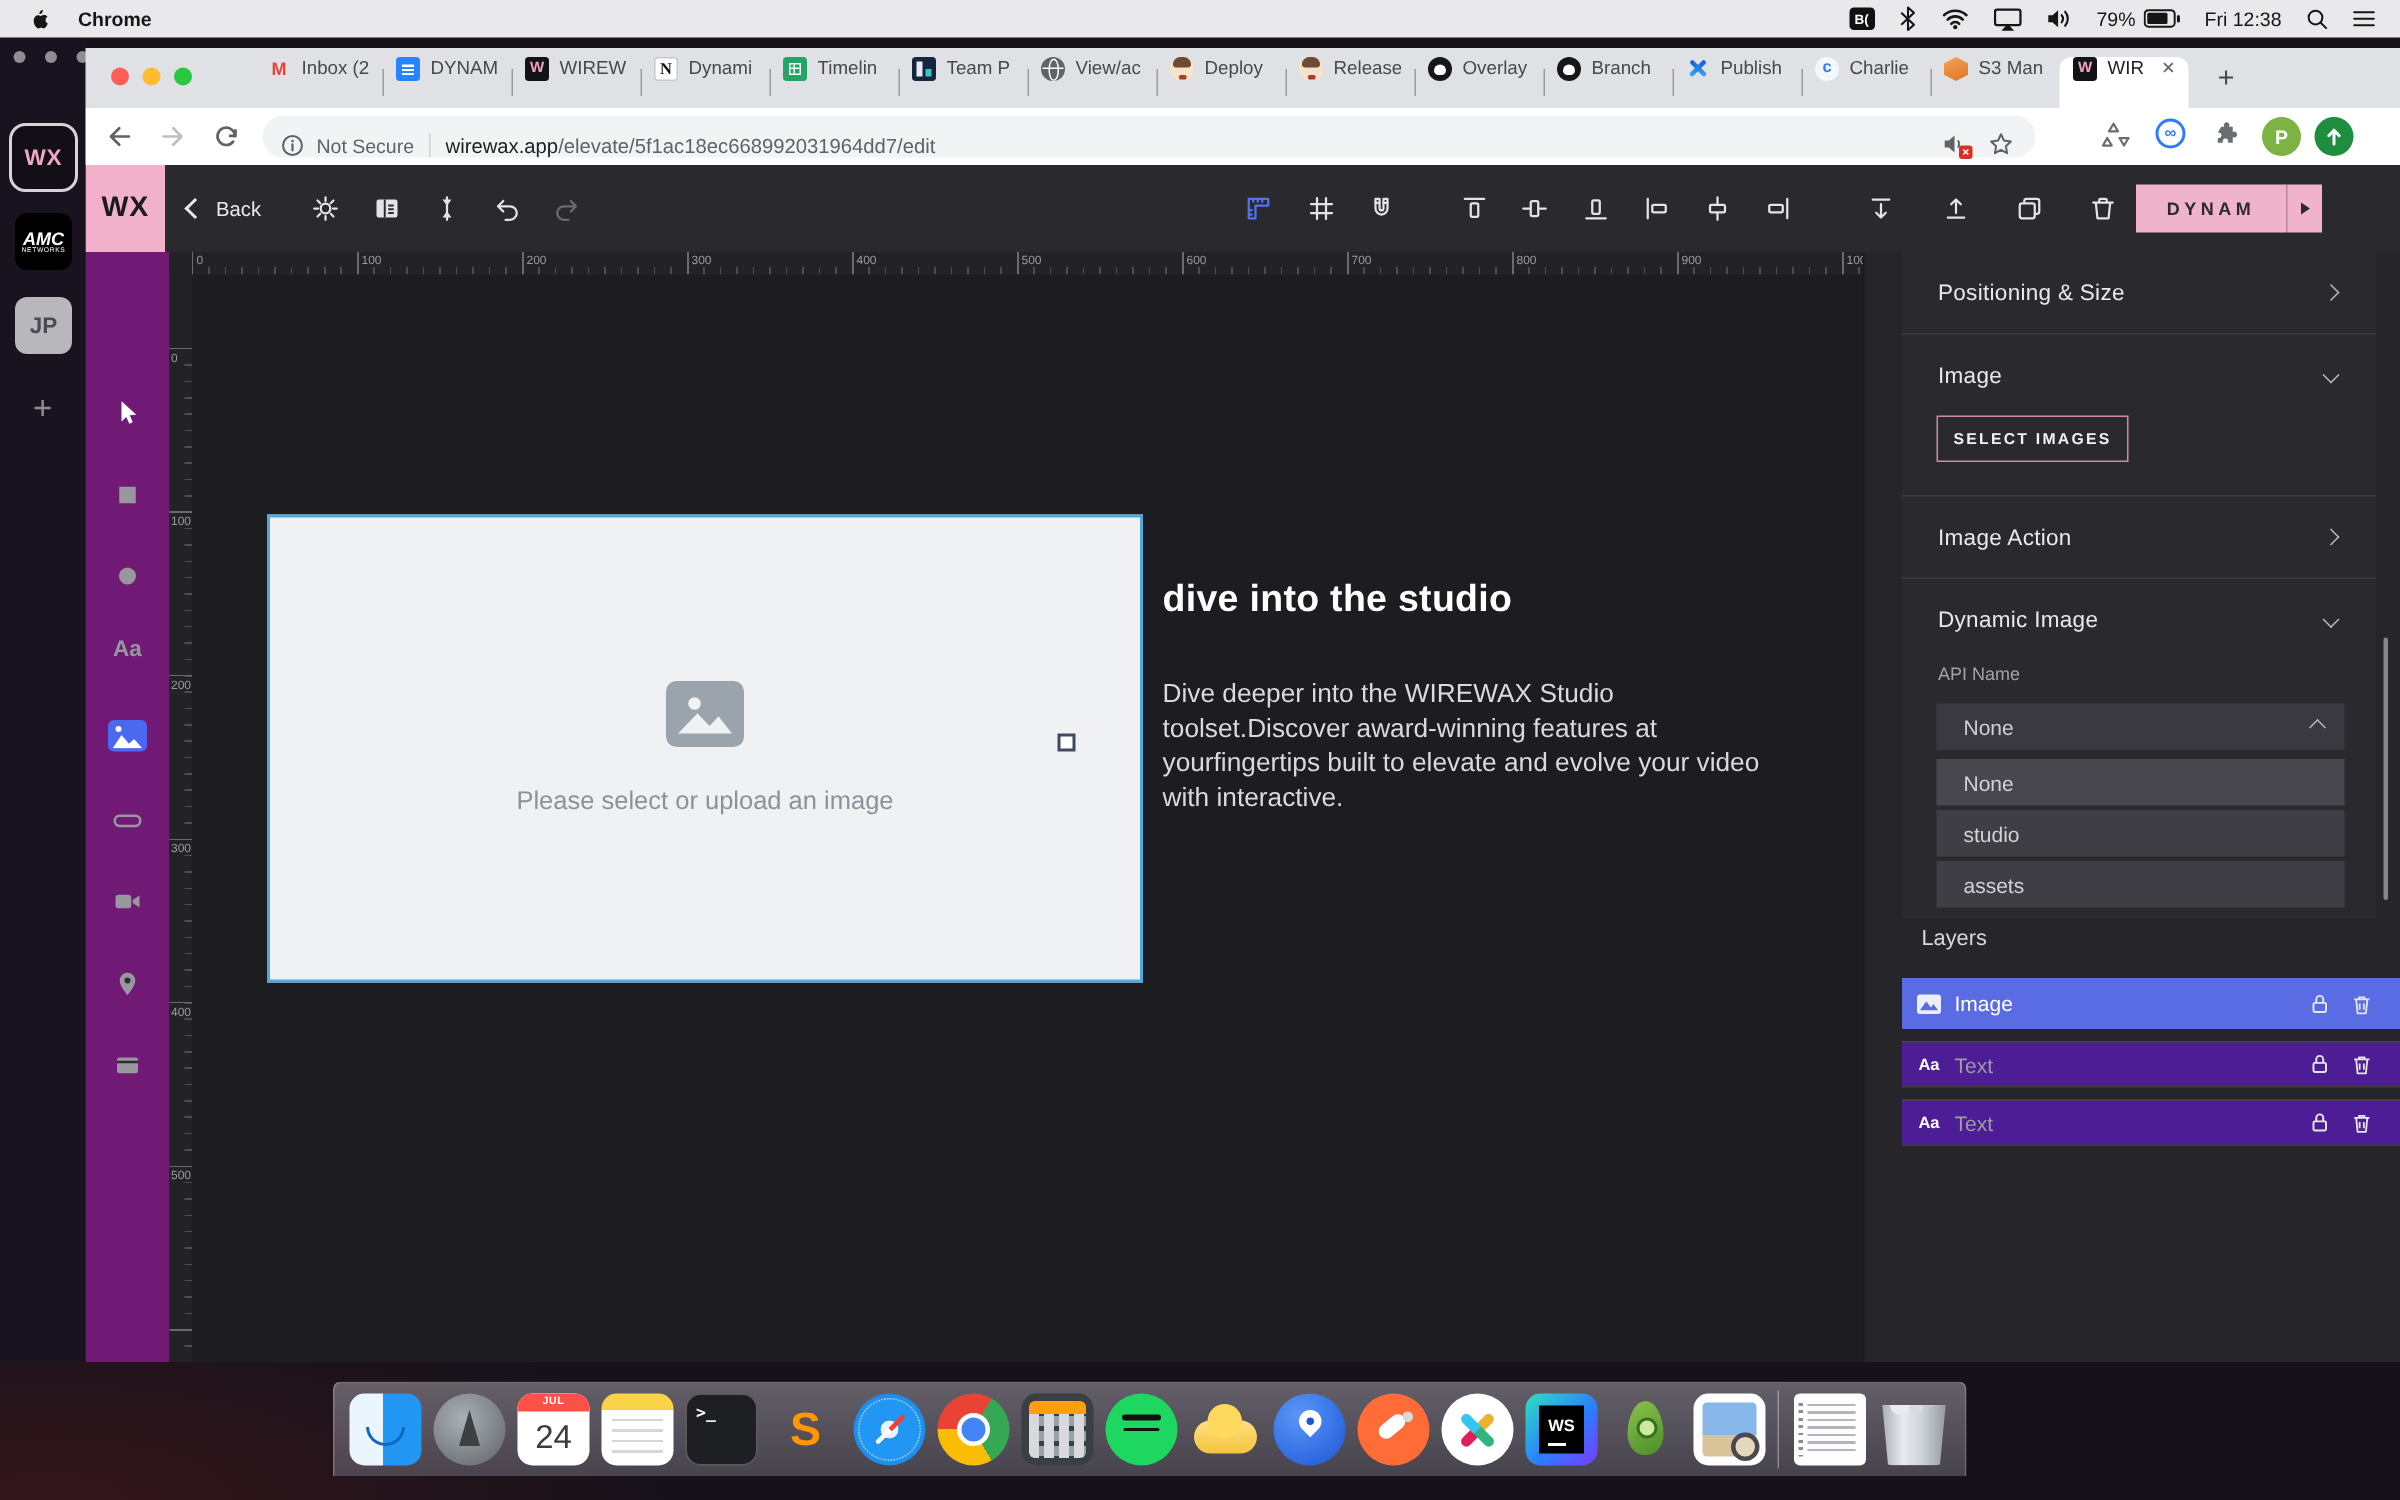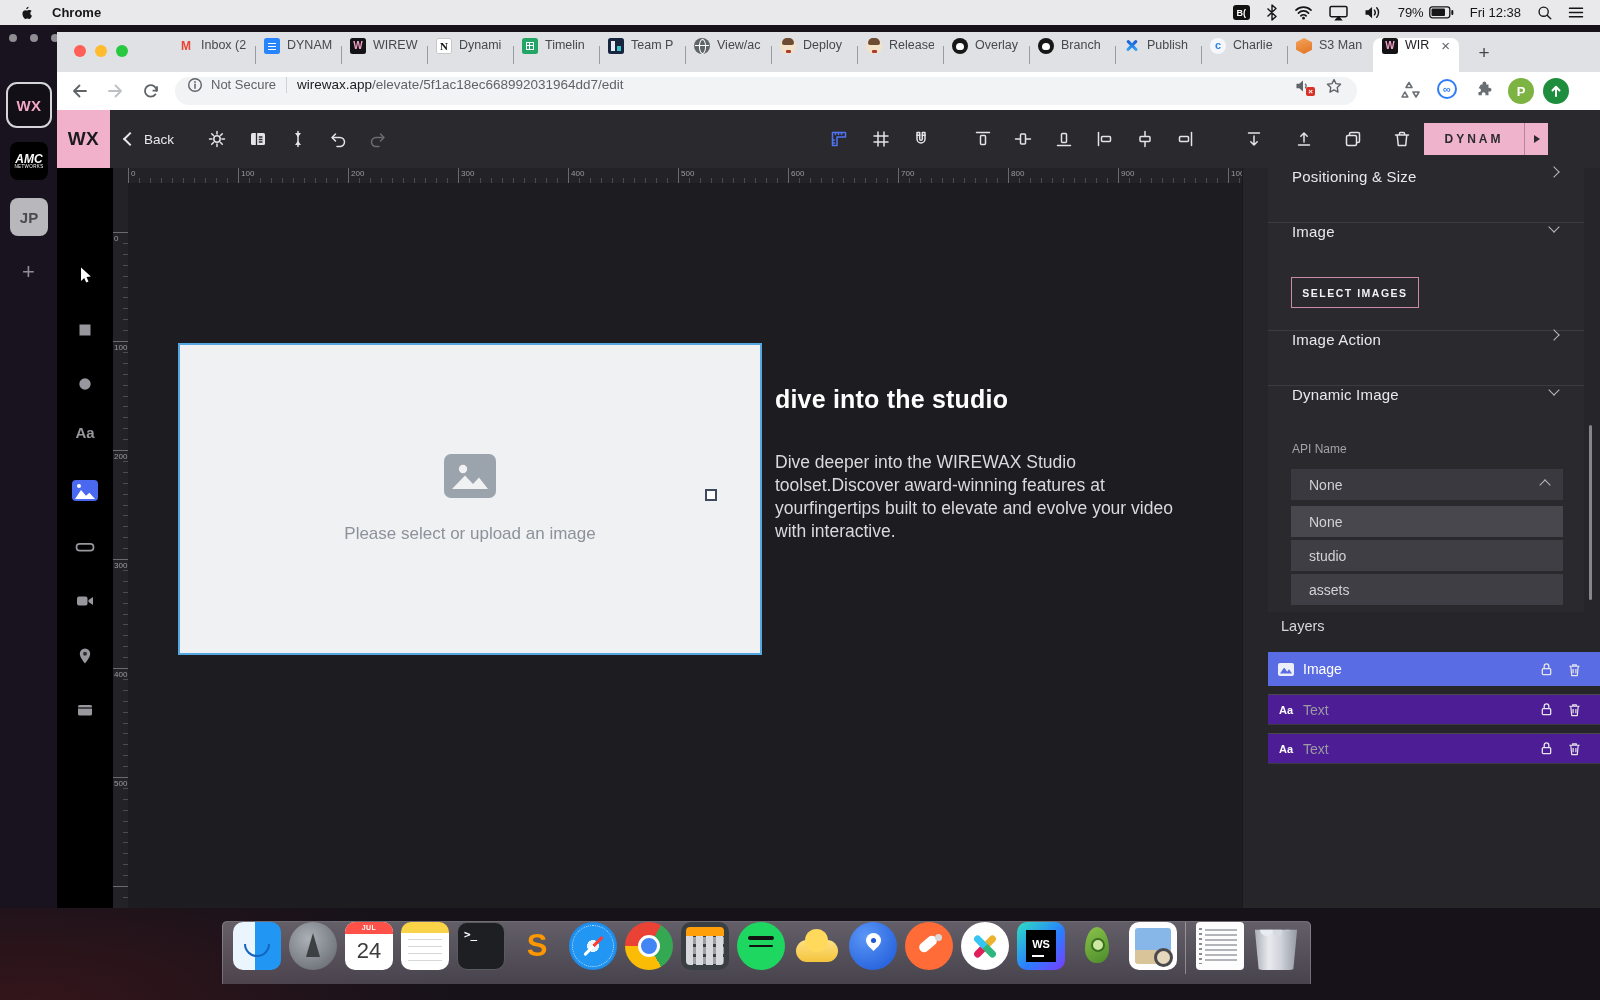--- a/index.html
+++ b/index.html
@@ -85,21 +85,21 @@
   .fav.xapp::before{background:linear-gradient(90deg,#1558d6,#36a9f7);transform:rotate(45deg)}
   .fav.xapp::after{background:linear-gradient(90deg,#36a9f7,#1558d6);transform:rotate(-45deg)}
   .fav.charlie{background:#f4f7fb;border-radius:50%}
   .fav.charlie::before{content:"c";inset:0;color:#2f80ed;font:700 11px/15px "Liberation Sans",sans-serif;text-align:center}
   .fav.s3{background:linear-gradient(160deg,#f5a35c,#e07420);clip-path:polygon(50% 0,100% 26%,100% 74%,50% 100%,0 74%,0 26%)}
 
   
   .chrome-toolbar{position:relative;height:38px;background:#fff}
   .nav-ic{position:absolute;top:9px;width:20px;height:20px}
   .omnibox{position:absolute;left:118px;top:5px;width:1182px;height:28px;border-radius:14px;background:#f1f3f4;
-    display:flex;align-items:flex-start;padding:0 0 0 12px;box-sizing:border-box;font-size:13px;color:#5f6368}
+    display:flex;align-items:flex-end;padding:0 0 0 12px;box-sizing:border-box;font-size:13px;color:#5f6368}
   .omni-sep{width:1px;height:16px;background:#d0d3d6;margin:0 10px}
   .url{font-size:13.5px;white-space:nowrap;overflow:hidden}
   .url .domain{color:#202124}
   .url .path{color:#5f6368}
   .omni-right{margin-left:auto;display:flex;align-items:center;gap:14px;padding-right:14px}
   .mutebadge{position:relative}
   .mutebadge::after{content:"×";position:absolute;right:-4px;bottom:-3px;width:9px;height:9px;background:#d93025;color:#fff;
     border-radius:2px;font:700 8px/9px "Liberation Sans",sans-serif;text-align:center}
   .ext{position:absolute;top:7px}
   .inf-ext{width:20px;height:20px;border-radius:50%;border:2px solid #2f7cf6;background:#fff;color:#2f7cf6;
@@ -115,21 +115,21 @@
     font-size:19px;font-weight:800;display:flex;align-items:center;justify-content:center;letter-spacing:.5px}
   .back-btn{position:absolute;left:68px;top:0;height:58px;display:flex;align-items:center;gap:9px;color:#e9e9ec;font-size:13.5px}
   .chevL{width:8px;height:8px;border-left:2px solid #e9e9ec;border-bottom:2px solid #e9e9ec;transform:rotate(45deg)}
   .tbtn{position:absolute;top:19px;width:20px;height:20px}
   .save-btn{position:absolute;left:1367px;top:13px;width:100px;height:32px;background:#f0b3cc;color:#2b2b2e;
     font-size:12px;font-weight:700;letter-spacing:3px;display:flex;align-items:center;justify-content:center;border:none}
   .save-arrow{position:absolute;left:1467px;top:13px;width:23px;height:32px;background:#f0b3cc;border-left:1px solid rgba(0,0,0,.25);
     display:flex;align-items:center;justify-content:center}
   .save-arrow i{width:0;height:0;border-left:6px solid #2b2b2e;border-top:4.5px solid transparent;border-bottom:4.5px solid transparent}
 
-  .tool-palette{position:absolute;left:0;top:58px;width:56px;height:740px;background:#000000}
+  .tool-palette{position:absolute;left:0;top:58px;width:56px;height:740px;background:#701a75}
   .tool{position:absolute;left:0;width:56px;display:flex;justify-content:center}
   .tool-aa{font-size:15px;font-weight:600;color:#97979d}
   .tool-img{width:26px;height:21px;background:#4a68f0;border-radius:4px;position:relative;overflow:hidden}
   .tool-img::before{content:"";position:absolute;left:5px;top:4px;width:4px;height:4px;border-radius:50%;background:#fff}
   .tool-img::after{content:"";position:absolute;left:3px;bottom:2px;width:20px;height:9px;background:#fff;
     clip-path:polygon(0 100%,30% 0,55% 65%,72% 30%,100% 100%)}
 
   .ruler-corner{position:absolute;left:56px;top:58px;width:15px;height:15px;background:#232327}
   .ruler-h{position:absolute;left:56px;top:58px;width:1129px;height:15px;background:#232327;
     background-image:repeating-linear-gradient(90deg,#6a6a72 0 1px,transparent 1px 110px),
@@ -150,21 +150,21 @@
   .ph-icon{margin-bottom:26px}
   .ph-text{font-size:17px;color:#8b929c}
   .handle{position:absolute;left:577px;top:306px;width:12px;height:12px;background:#fff;border:2.5px solid #3f4a5e;box-sizing:border-box}
   .cv-heading{position:absolute;left:647px;top:202px;color:#fff;font-size:25px;font-weight:600;letter-spacing:.2px}
   .cv-body{position:absolute;left:647px;top:268px;width:406px;color:#dadadc;font-size:17.5px;line-height:23px;font-weight:400}
 
   
   .inspector{position:absolute;left:1185px;top:58px;width:358px;height:740px;background:#26262a;border-left:1px solid #1a1a1e;box-sizing:border-box}
   .insp-main{position:absolute;left:25px;top:0;width:316px;background:#2a2a2e}
   .sec{border-bottom:1px solid #3b3b41;position:relative}
-  .sec-row{height:54px;display:flex;justify-content:space-between;padding:0 26px 0 24px}
+  .sec-row{height:54px;display:flex;align-items:center;justify-content:space-between;padding:0 26px 0 24px}
   .sec-label{color:#e9e9ec;font-size:15px;letter-spacing:.2px}
   .chev{display:inline-block;width:7px;height:7px;border-right:1.7px solid #b9b9be;border-bottom:1.7px solid #b9b9be}
   .chev.r{transform:rotate(-45deg)}
   .chev.d{transform:rotate(45deg)}
   .chev.u{transform:rotate(-135deg)}
   .select-images{display:block;margin:0 0 22px 23px;width:128px;height:31px;background:transparent;
     border:1.5px solid #cd89ac;color:#f2f2f4;font-size:10.5px;font-weight:700;letter-spacing:1.5px;font-family:inherit}
   .sec-dynamic{border-bottom:none;padding-bottom:7px}
   .api-label{margin:2px 0 0 24px;font-size:12px;color:#a2a2a8}
   .api-select{margin:13px 0 0 23px;width:272px;height:31px;background:#39393f;display:flex;align-items:center;
@@ -183,21 +183,21 @@
   .lic{width:16px;height:14px;position:relative;flex:none;display:flex;align-items:center;justify-content:center}
   .lic.image{background:#eceef8;border-radius:2px;overflow:hidden;height:13px}
   .lic.image::after{content:"";position:absolute;left:2px;bottom:2px;width:12px;height:6px;background:#5a6ce4;
     clip-path:polygon(0 100%,35% 0,60% 70%,75% 30%,100% 100%)}
   .lic.text::before{content:"Aa";font-size:11px;font-weight:700;color:#fff}
   .layer-action{display:flex}
   .layer-action.lock{margin-left:auto}
   .layer-action.del{margin:0 19px 0 15px}
 
   
-  .dock{position:absolute;left:222px;top:921px;height:62px;display:flex;gap:8px;padding:0 10px;z-index:30;
+  .dock{position:absolute;left:222px;top:921px;height:62px;display:flex;align-items:center;gap:8px;padding:0 10px;z-index:30;
     background:linear-gradient(rgba(150,146,156,.6),rgba(104,100,112,.6));
     border:1px solid rgba(255,255,255,.22);border-radius:5px 5px 0 0;border-bottom:none}
   .dock-item{width:48px;height:48px;border-radius:10px;position:relative;flex:none;overflow:hidden}
   .dock-item::before,.dock-item::after{content:"";position:absolute}
   .di-top:empty,.di-label:empty{display:none}
   .dock-item.finder{background:linear-gradient(90deg,#eaf5fe 0 46%,#2196f3 46%)}
   .dock-item.finder::before{left:11px;top:22px;width:26px;height:13px;border:2.5px solid #1565c0;border-top:none;border-radius:0 0 13px 13px;box-sizing:border-box}
   .dock-item.launchpad{background:radial-gradient(circle at 40% 35%,#aab0b6,#5f6368);border-radius:50%}
   .dock-item.launchpad::before{left:17px;top:11px;width:0;height:0;border-left:7px solid transparent;border-right:7px solid transparent;border-bottom:24px solid #3c4043}
   .dock-item.calendar{background:#fff}

